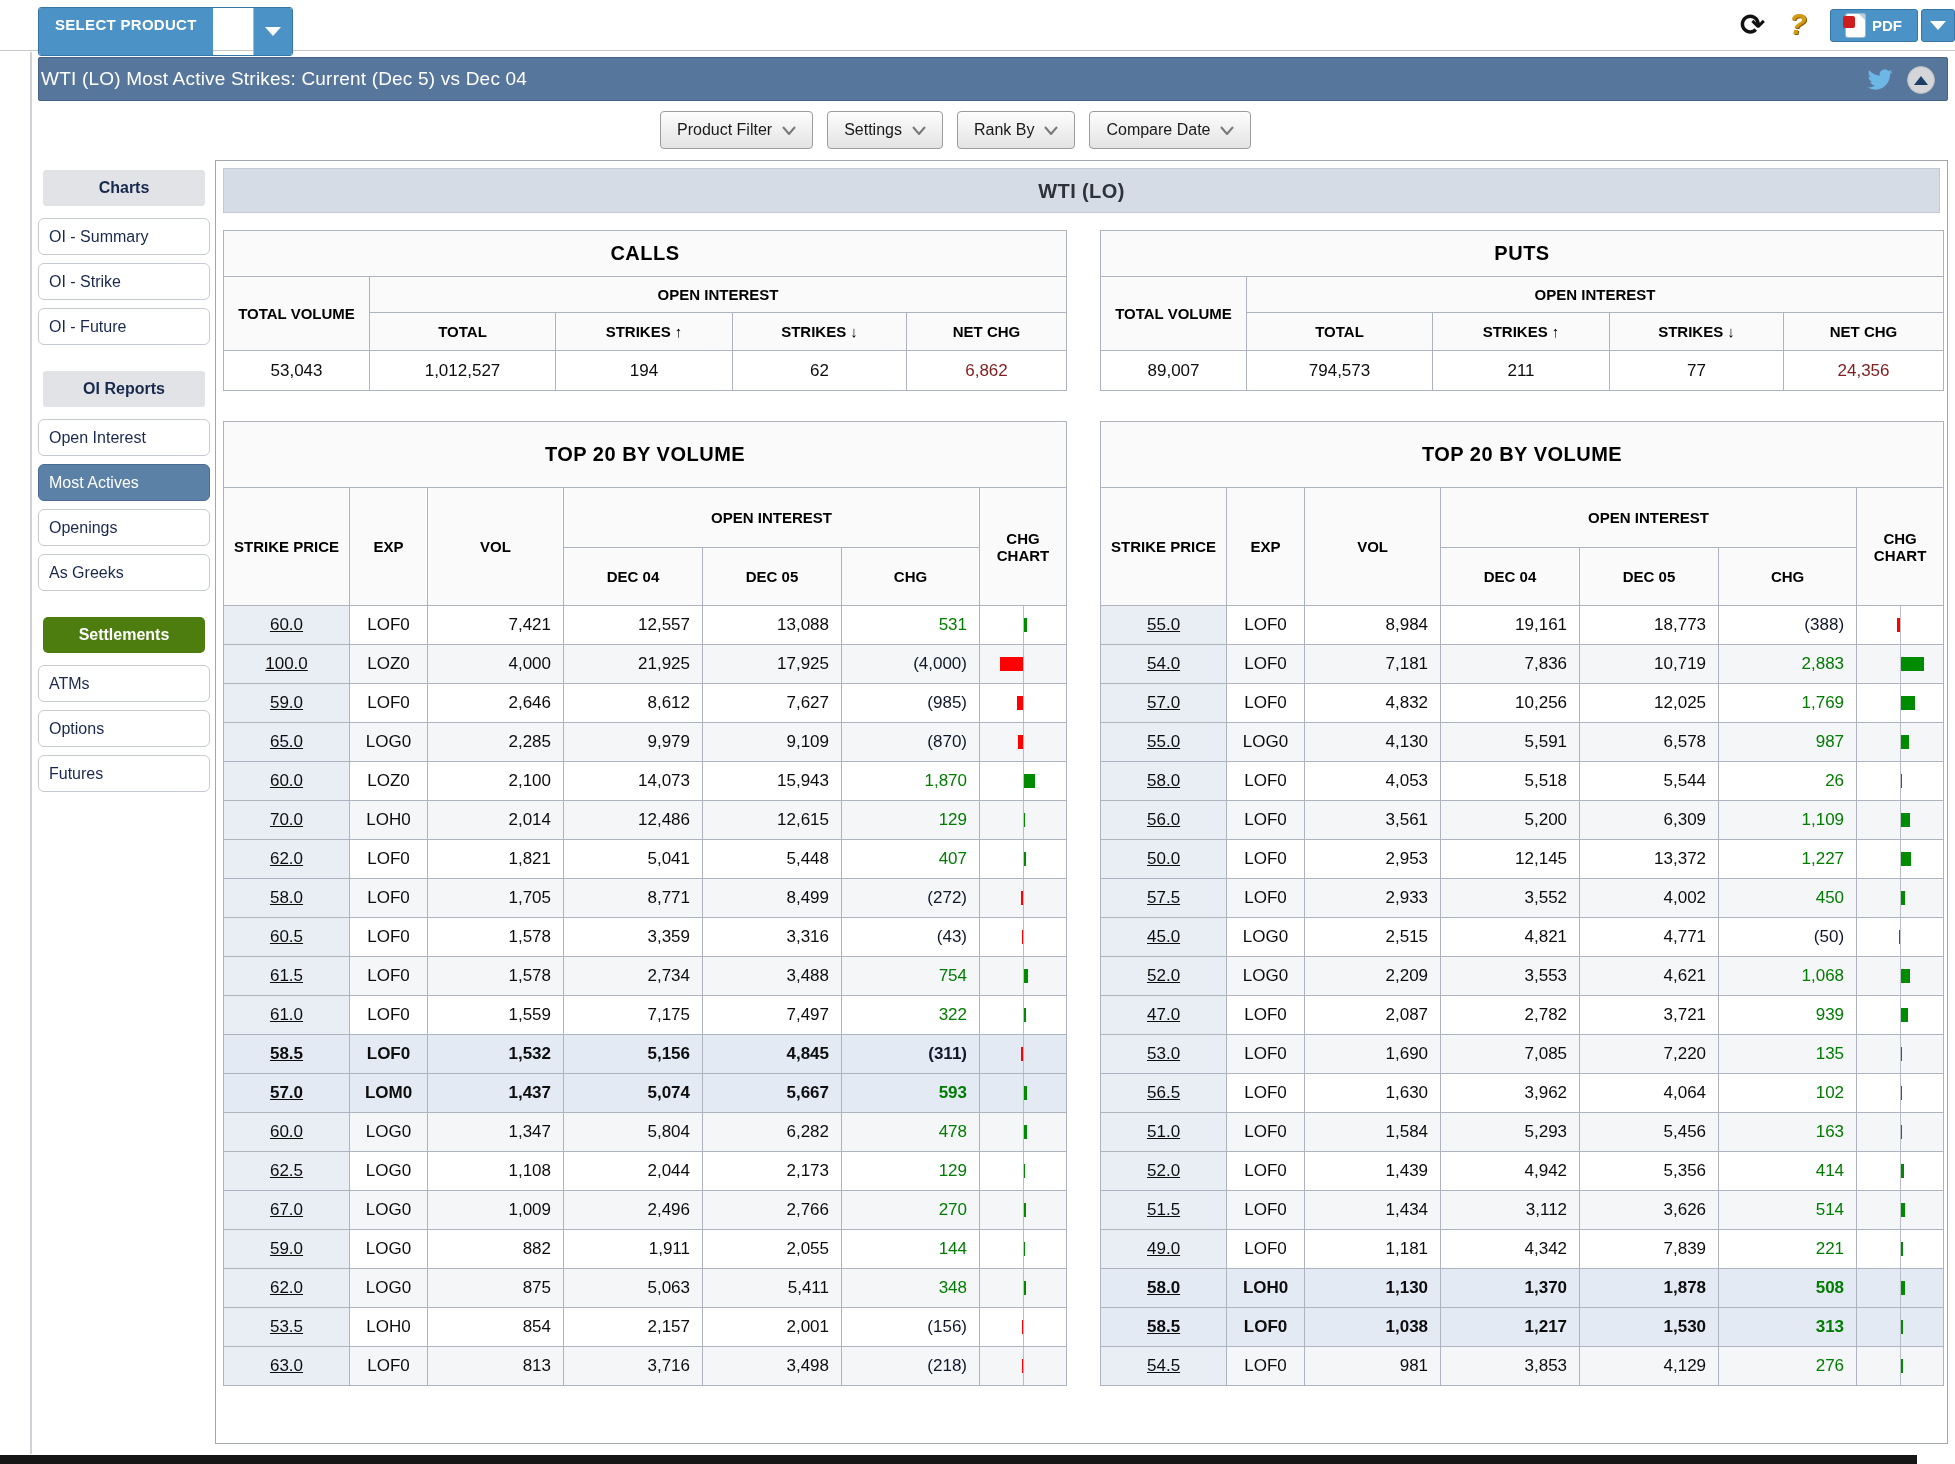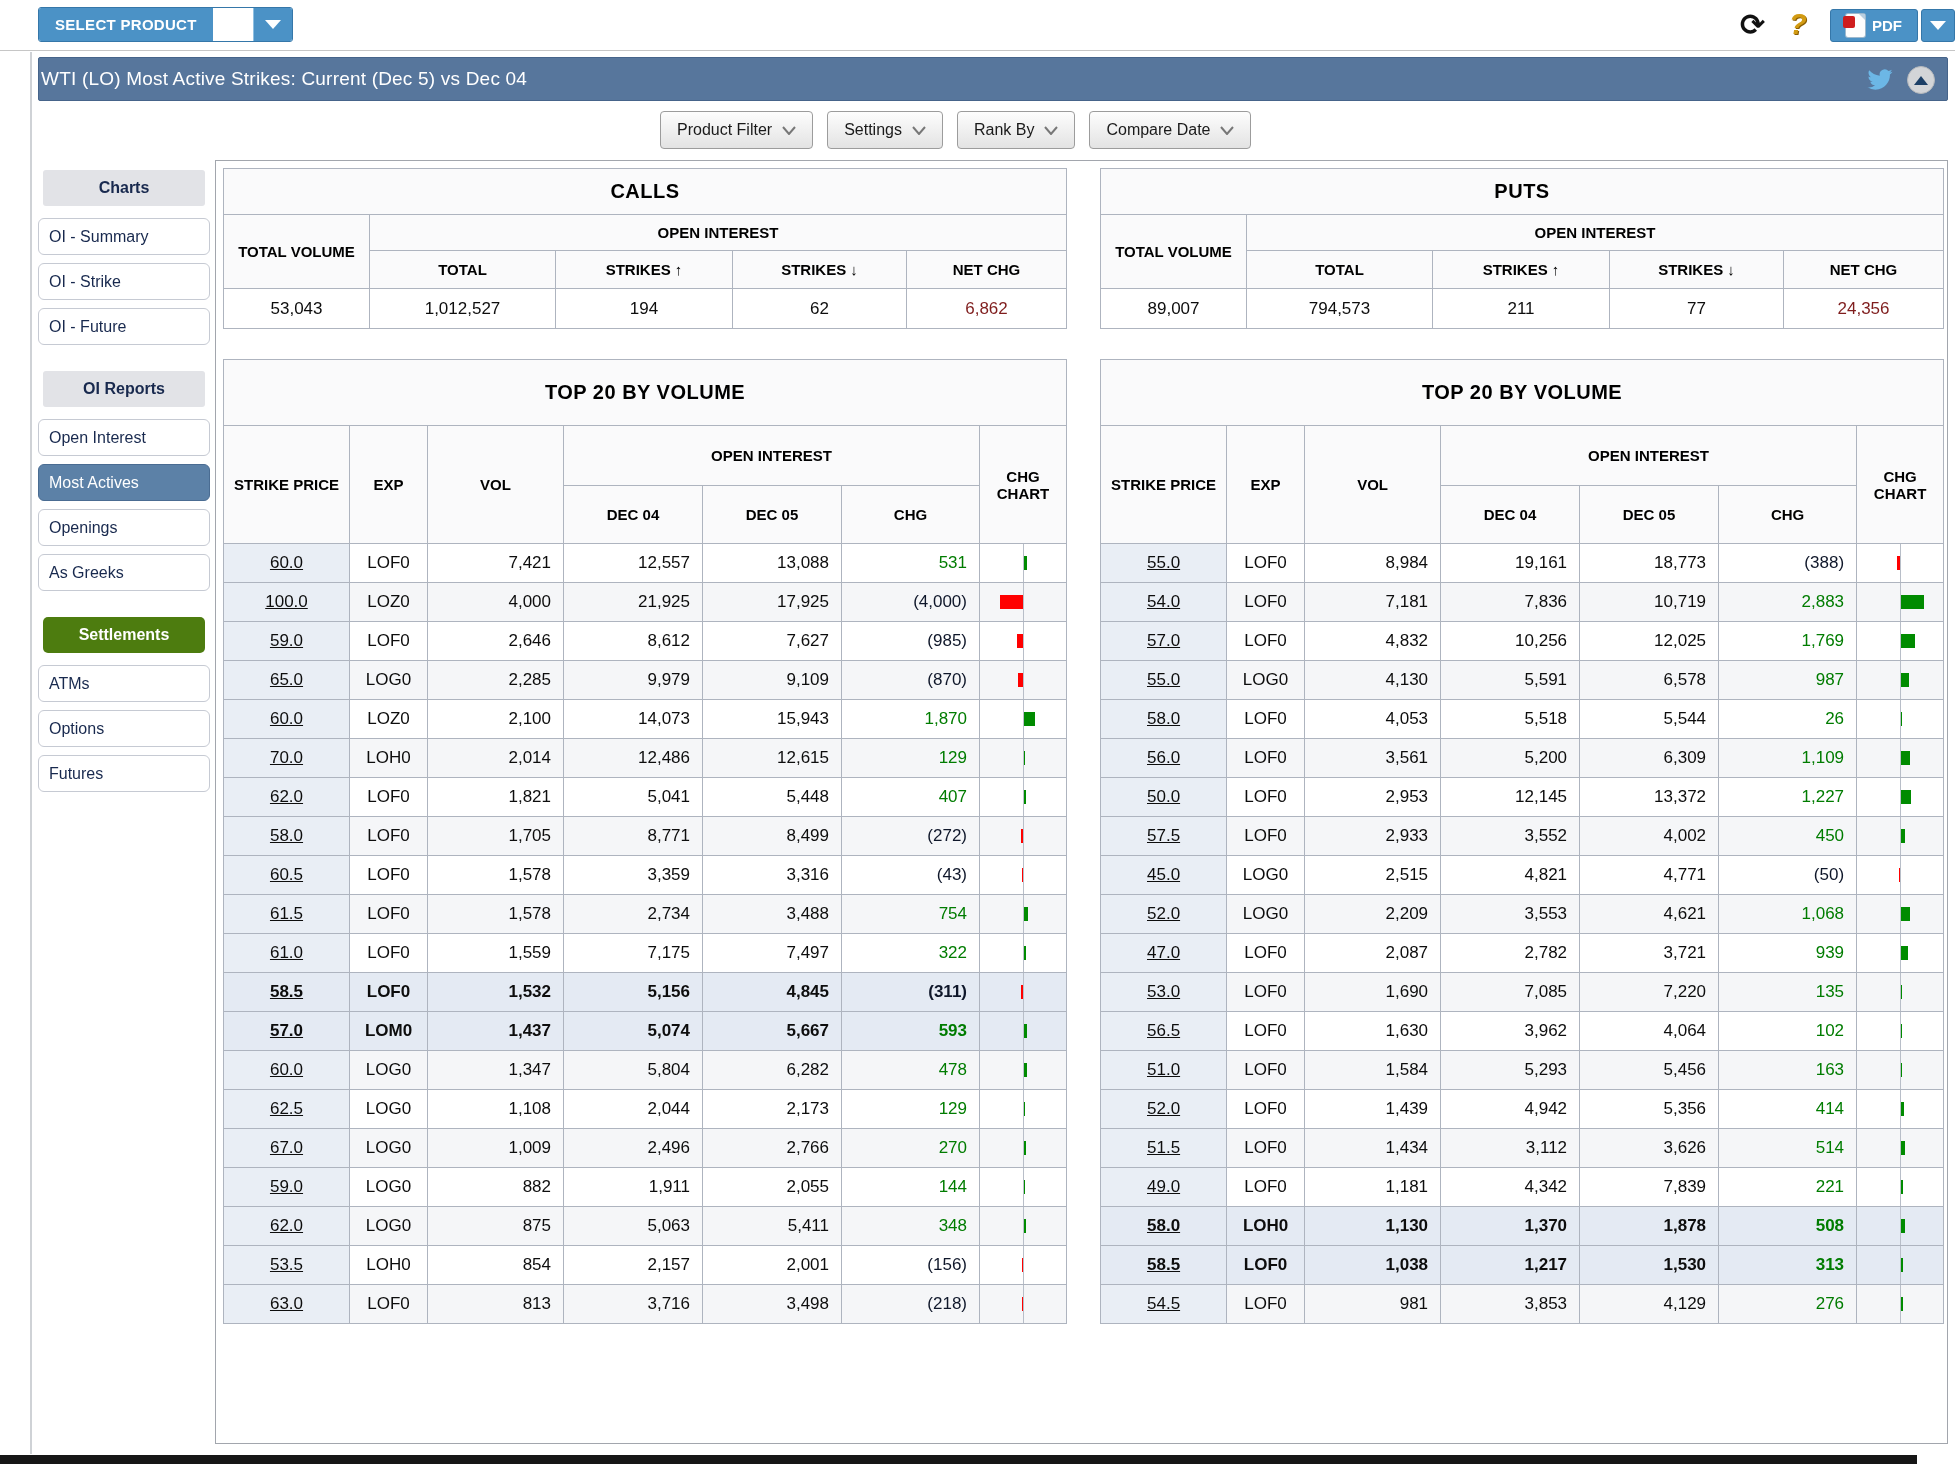--- a/index.html
+++ b/index.html
@@ -2,21 +2,21 @@
 <html><head>
 <meta charset="utf-8">
 <style>
   * { margin:0; padding:0; box-sizing:border-box; }
   html,body { width:1955px; height:1464px; background:#fff; overflow:hidden;
               font-family:"Liberation Sans","DejaVu Sans",sans-serif; }
 
   
   #topbar { position:absolute; left:0; top:0; width:1955px; height:51px;
             background:#fff; border-bottom:1px solid #c6c6c6; }
-  .sp-btn { position:absolute; left:38px; top:7px; height:35px; display:flex;
+  .sp-btn { position:absolute; left:38px; top:7px; height:49px; display:flex;
             border:1px solid #3577a9; border-radius:3px; overflow:hidden; cursor:pointer;gap:40px; }
   .sp-label { background:#4b92c6; color:#fff; font-weight:bold; font-size:15px;
               letter-spacing:.3px; line-height:33px; padding:0 16px; }
   .sp-caret { background:#4b92c6; width:39px; border-left:1px solid #8fc0e2;
               display:flex; align-items:center; justify-content:center; }
   .caret-down { width:0; height:0; border-left:8px solid transparent;
                 border-right:8px solid transparent; border-top:9px solid #fff; }
   .refresh { position:absolute; left:1740px; top:6px; font-size:30px; font-weight:bold;
              color:#111; cursor:pointer; line-height:38px; }
   .help { position:absolute; left:1789px; top:8px; font-size:29px; font-weight:800;
@@ -190,20 +190,21 @@
   <div class="side-gap"></div>
   <div class="side-header blue">Settlements</div>
   <div class="side-btn">ATMs</div>
   <div class="side-btn">Options</div>
   <div class="side-btn">Futures</div>
 </div>
 
 <div id="gutter"></div>
 
 <div id="panel">
+  <div id="product-band">WTI (LO)</div>
 
   <div class="tables-row">
     <table class="sum">
       <colgroup>
           <col style="width:146px">
           <col style="width:186px">
           <col style="width:177px">
           <col style="width:174px">
           <col style="width:160px">
         </colgroup>

